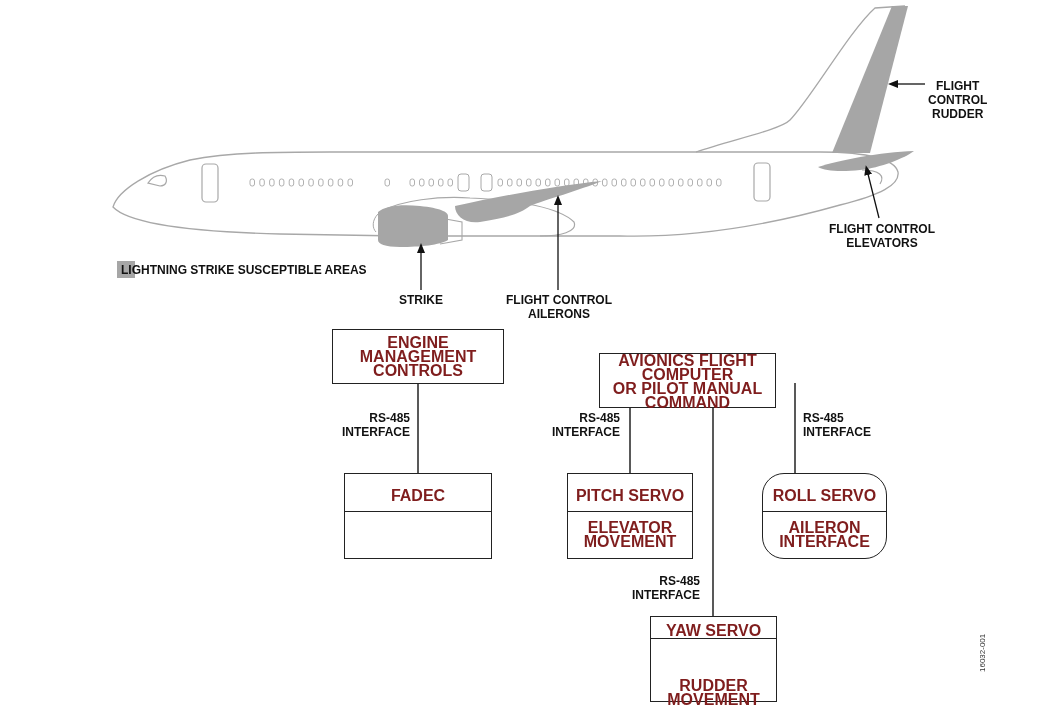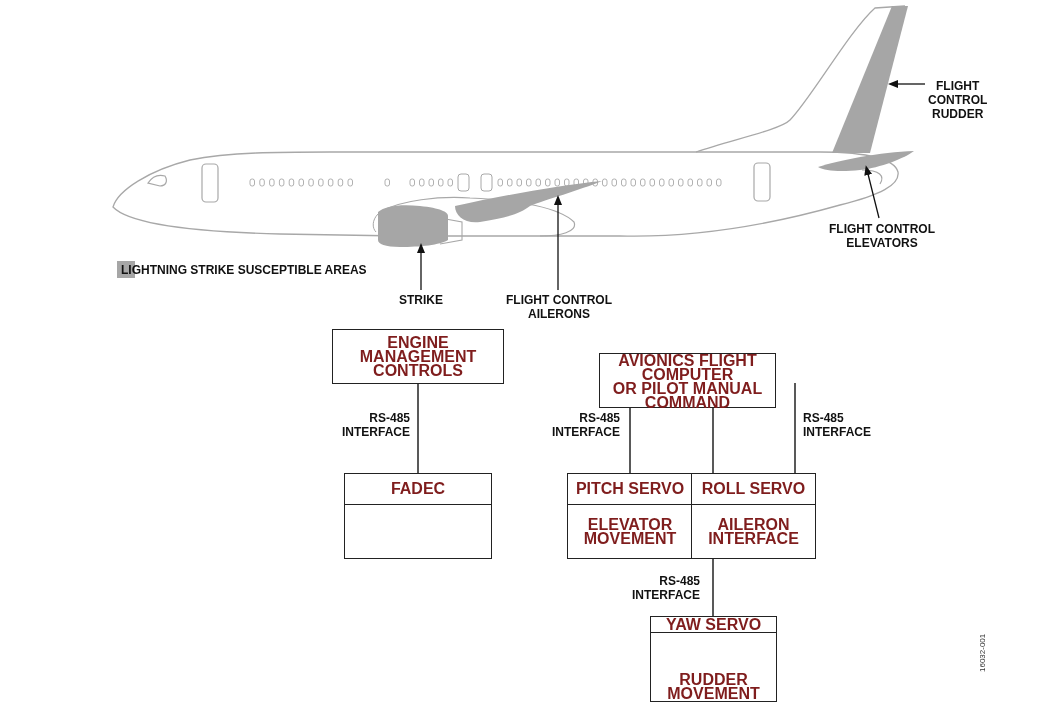--- a/index.html
+++ b/index.html
@@ -6,21 +6,21 @@
   body { width: 1051px; height: 710px; position: relative; overflow: hidden;
          font-family: "Liberation Sans", sans-serif; color: #000; }
   .lbl { position: absolute; font-weight: bold; font-size: 12px; line-height: 14px;
          white-space: pre-line; color: #111; }
   .center { text-align: center; }
   .right { text-align: right; }
   .box { position: absolute; border: 1.5px solid #222; box-sizing: border-box; background: #fff;
          display: flex; flex-direction: column; }
   .box .cell { display: flex; align-items: center; justify-content: center; text-align: center;
                font-weight: bold; font-size: 16px; line-height: 14px; white-space: pre-line; color: #7f1d1d; }
-  .box .head { border-bottom: 1.5px solid #222; }
+  .box .head { border-bottom: 1.5px solid #222; margin-top: 7px; }
   .legend-swatch { position: absolute; left: 117px; top: 261px; width: 18px; height: 17px; background: #a6a6a6; }
   svg.drawing { position: absolute; left: 0; top: 0; }
   .code { position: absolute; left: 978px; top: 672px; transform: rotate(-90deg); transform-origin: left top;
           font-size: 8px; color: #333; font-family: "Liberation Sans", sans-serif; }
 </style>
 </head>
 <body>
 
 <svg class="drawing" width="1051" height="710" viewBox="0 0 1051 710">
   <defs>
@@ -142,21 +142,21 @@
 INTERFACE</div>
 
 <div class="box" style="left:344px; top:473px; width:148px; height:86px;">
   <div class="cell head" style="height:30px;">FADEC</div>
 </div>
 <div class="box" style="left:567px; top:473px; width:126px; height:86px;">
   <div class="cell head" style="height:30px;">PITCH SERVO</div>
   <div class="cell" style="flex:1;">ELEVATOR
 MOVEMENT</div>
 </div>
-<div class="box" style="left:691px; top:473px; width:125px; height:86px;">
+<div class="box" style="left:762px; top:473px; width:125px; height:86px;border-radius:22px;">
   <div class="cell head" style="height:30px;">ROLL SERVO</div>
   <div class="cell" style="flex:1;">AILERON
 INTERFACE</div>
 </div>
 <div class="box" style="left:650px; top:616px; width:127px; height:86px;gap:40px;">
   <div class="cell head" style="height:30px;">YAW SERVO</div>
   <div class="cell" style="flex:1;">RUDDER
 MOVEMENT</div>
 </div>
 

